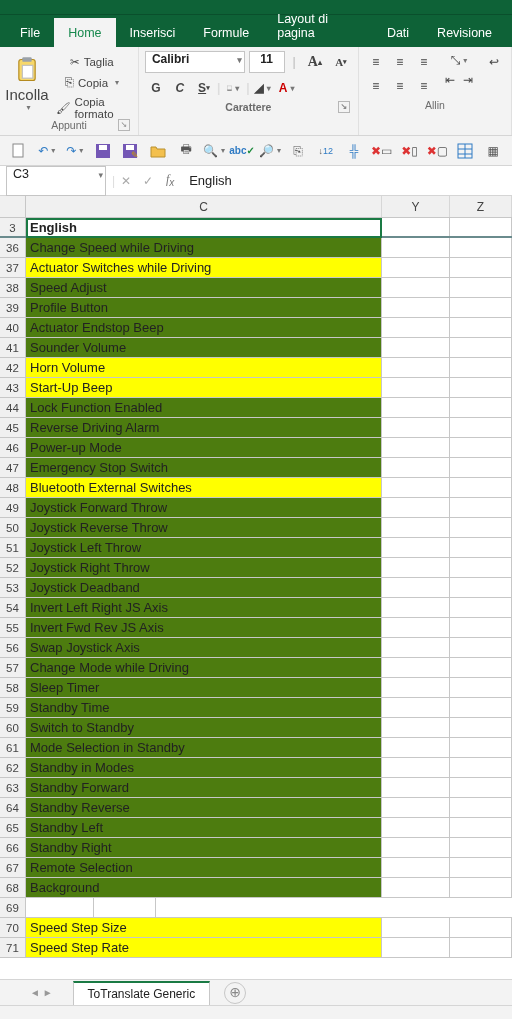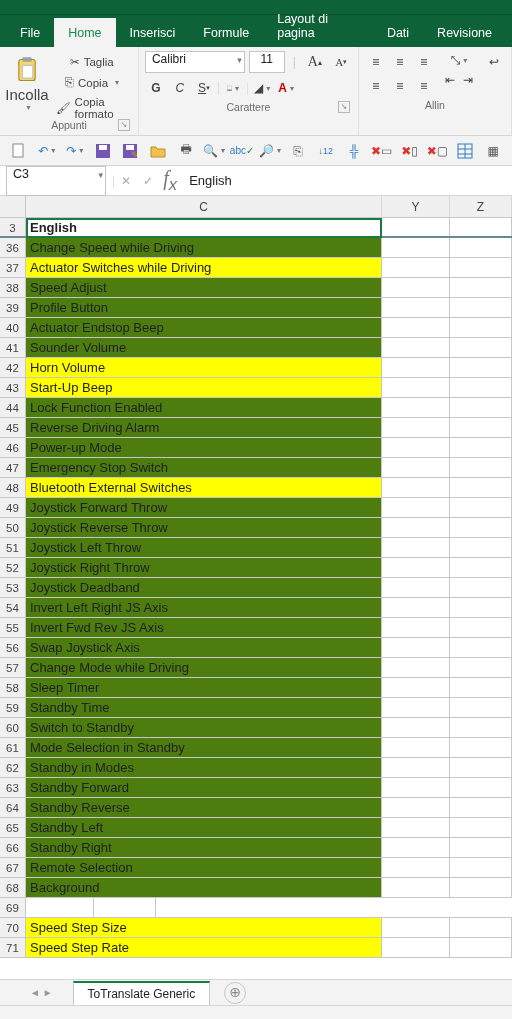--- a/index.html
+++ b/index.html
@@ -45,21 +45,21 @@
 
 
 .qat { height:30px; background:#f3f3f3; border-bottom:1px solid #d5d5d5; display:flex; align-items:center; gap:6px; padding:0 8px; overflow:hidden; }
 .qb { width:22px; height:22px; display:flex; align-items:center; justify-content:center; cursor:pointer; color:#555; }
 .qb svg { width:16px; height:16px; }
 
 
 .fxbar { height:30px; border-bottom:1px solid #d5d5d5; display:flex; align-items:center; background:#fff; }
 .namebox { width:100px; height:30px; border:1px solid #c5c5c5; margin:0 6px; padding:0 16px 0 6px; font-size:12.5px; position:relative; }
 .fx-btn { width:22px; height:22px; display:flex; align-items:center; justify-content:center; color:#aaa; }
-.fx-sym { font-style:italic; font-family:"Times New Roman"; color:#777; font-size:20px; width:22px; text-align:center; }
+.fx-sym { font-style:italic; font-family:"Times New Roman"; color:#777; font-size:12px; width:22px; text-align:center; }
 .fx-val { flex:1; padding:0 8px; height:22px; line-height:22px; font-size:13px; }
 
 
 .grid { position:relative; }
 .colhead { display:flex; height:22px; background:#f0f0f0; border-bottom:1px solid #c7c7c7; }
 .rowhead-sp { width:26px; border-right:1px solid #c7c7c7; }
 .ch { border-right:1px solid #d7d7d7; text-align:center; font-size:12px; color:#444; line-height:22px; }
 .ch.C { width:356px; } .ch.Y { width:68px; } .ch.Z { width:62px; }
 .gridbody { position:relative; }
 .row { display:flex; height:20px; border-bottom:1px solid #c7c7c7; }
@@ -117,21 +117,21 @@
           </div>
         <div class="rbtn">
             <span>🖌</span>
             <span>Copia formato</span>
           </div>
       </div>
     </div>
     <div class="group-title"><span>Appunti</span><span class="dialog-launch">↘</span></div>
   </div>
 
-  <div class="group" style="width:220px;">
+  <div class="group" style="width:220px;font-weight:bold;">
     <div class="font-top">
       <div class="font-name"><span>Calibri</span><span class="sel-arrow">▾</span></div>
       <div class="font-size">11</div>
       <div class="rbtn" style="color:#ccc;">|</div>
       <div class="rbtn font-grow">A<sup style="font-size:8px;">▴</sup></div>
       <div class="rbtn font-shrink">A<sup style="font-size:7px;">▾</sup></div>
     </div>
     <div class="font-bot">
       <div class="rbtn fb">
           <b>G</b>
@@ -209,21 +209,21 @@
         <text x="9" y="15" font-size="9" fill="#c90">✎</text>
       </svg>
     </div>
   <div class="qb">
       <svg viewBox="0 0 16 16">
         <path d="M1 4h5l1 2h8v8H1z" fill="#f3c04e" stroke="#b8902f"></path>
       </svg>
     </div>
   <div class="qb">🖶</div>
   <div class="qb drop">🔍</div>
-  <div class="qb" style="color:#2f7bc4;font-weight:normal;font-size:10px;align-items:center;">abc<span style="color:#1a8a3a;">✓</span></div>
+  <div class="qb" style="color:#2f7bc4;font-weight:bold;font-size:10px;align-items:center;">abc<span style="color:#1a8a3a;">✓</span></div>
   <div class="qb drop">🔎</div>
   <div class="qb">⎘</div>
   <div class="qb" style="font-size:9px;">↓<span style="color:#2f7bc4;">12</span></div>
   <div class="qb" style="color:#2f7bc4;">╬</div>
   <div class="qb"><span style="color:#d33;">✖</span>▭</div>
   <div class="qb"><span style="color:#d33;">✖</span>▯</div>
   <div class="qb"><span style="color:#d33;">✖</span>▢</div>
   <div class="qb">
       <svg viewBox="0 0 16 16">
         <rect x="1" y="1" width="14" height="14" fill="none" stroke="#2f7bc4"></rect>

